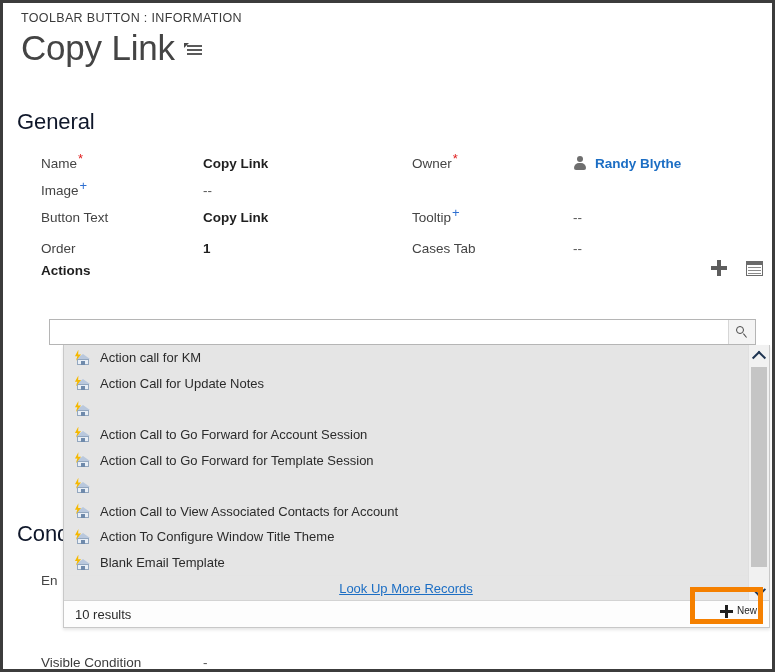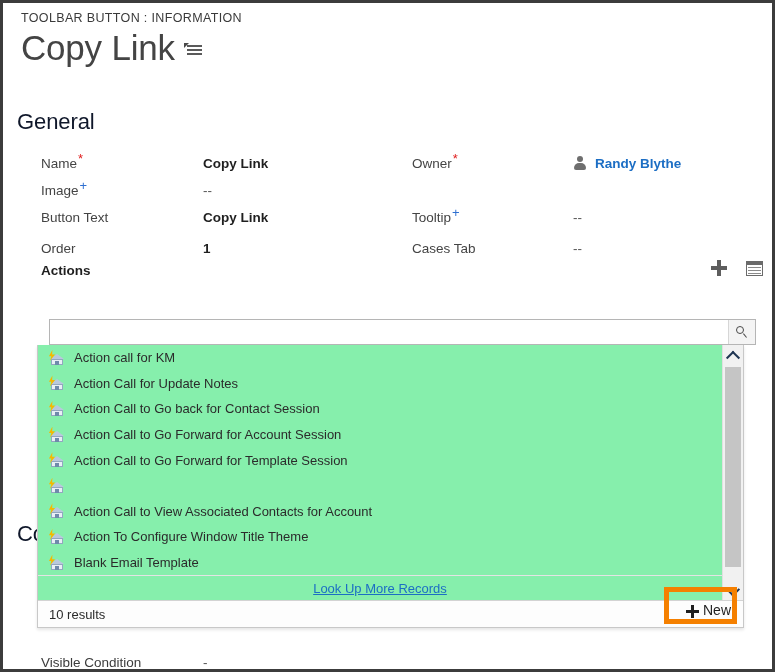--- a/index.html
+++ b/index.html
@@ -284,25 +284,25 @@
     left: 7px; top: 8px;
     width: 1.4px; height: 5px;
     background: #4a4a4a;
     transform: rotate(-40deg);
     transform-origin: top left;
   }
 
   
   .dropdown {
     position: absolute;
-    left: 34px;
+    left: 60px;
     top: 342px;
     width: 707px;
     height: 283px;
-    background: #86efac;
+    background: #e5e5e5;
     border: 1px solid #c8c8c8;
     border-top: none;
     box-sizing: border-box;
     z-index: 19;
     box-shadow: 0 2px 3px rgba(0,0,0,0.10);
   }
   .dd-list {
     position: absolute;
     left: 0; top: 0;
     right: 21px;
@@ -398,23 +398,23 @@
     height: 37px;
     border: 5px solid #f58000;
     box-sizing: border-box;
     z-index: 30;
   }
   .dd-new {
     position: absolute;
     right: 12px;
     bottom: 9px;
     display: flex;
-    align-items: flex-end;
+    align-items: flex-start;
     gap: 4px;
-    font-size: 14px;
+    font-size: 10px;
     color: #1f1f1f;
     cursor: pointer;
     z-index: 31;
   }
   .newplus {
     position: relative;
     width: 13px; height: 13px;
   }
   .newplus::before, .newplus::after {
     content: "";
@@ -585,21 +585,20 @@
           </span>
         <span>Action Call for Update Notes</span>
       </div>
       <div class="dd-item">
         <span class="ac-icon">
             <span class="roof"></span>
             <span class="walls"></span>
             <span class="door"></span>
             <span class="bolt"></span>
           </span>
-        <span>Action Call to Go back for Contact Session</span>
       </div>
       <div class="dd-item">
         <span class="ac-icon">
             <span class="roof"></span>
             <span class="walls"></span>
             <span class="door"></span>
             <span class="bolt"></span>
           </span>
         <span>Action Call to Go Forward for Account Session</span>
       </div>

